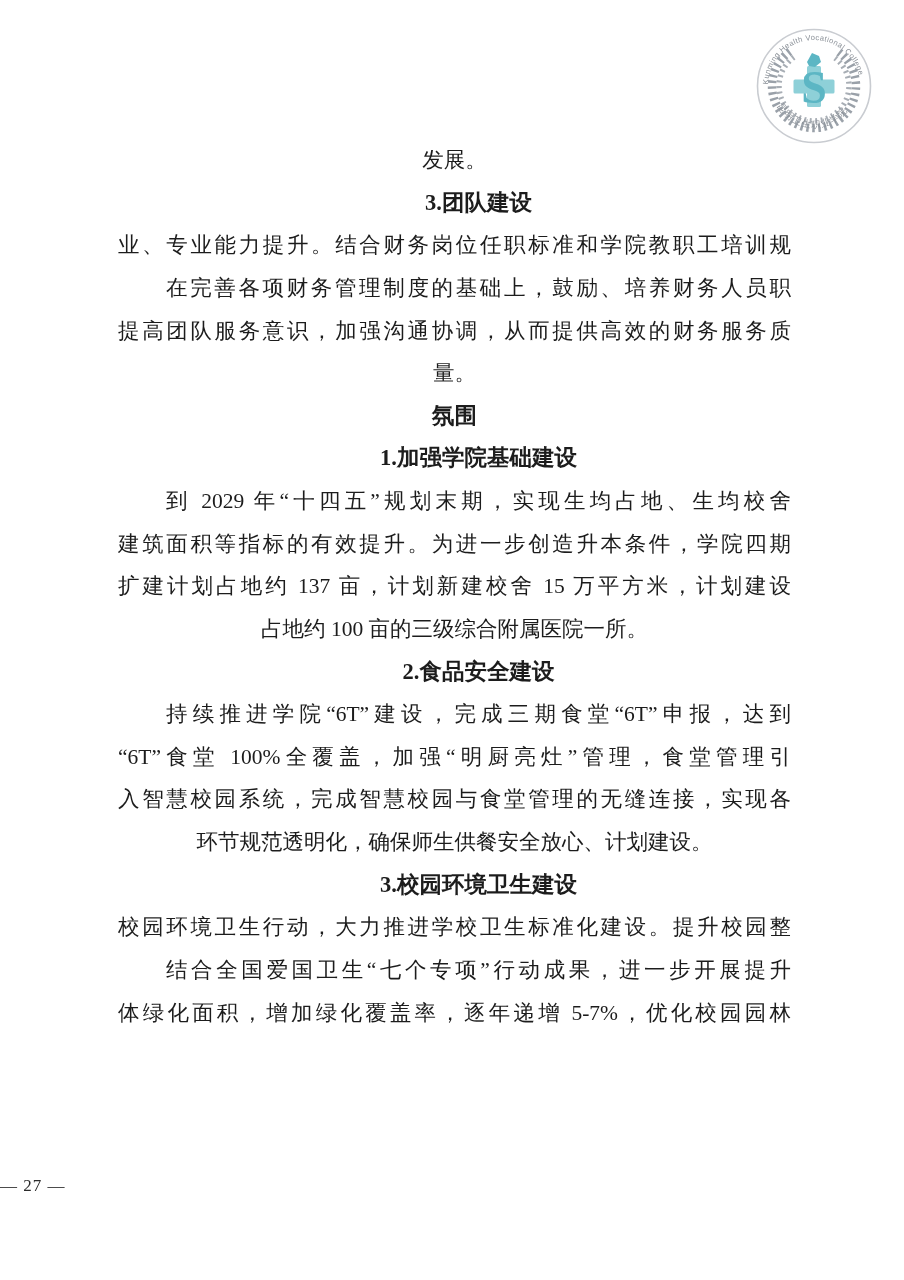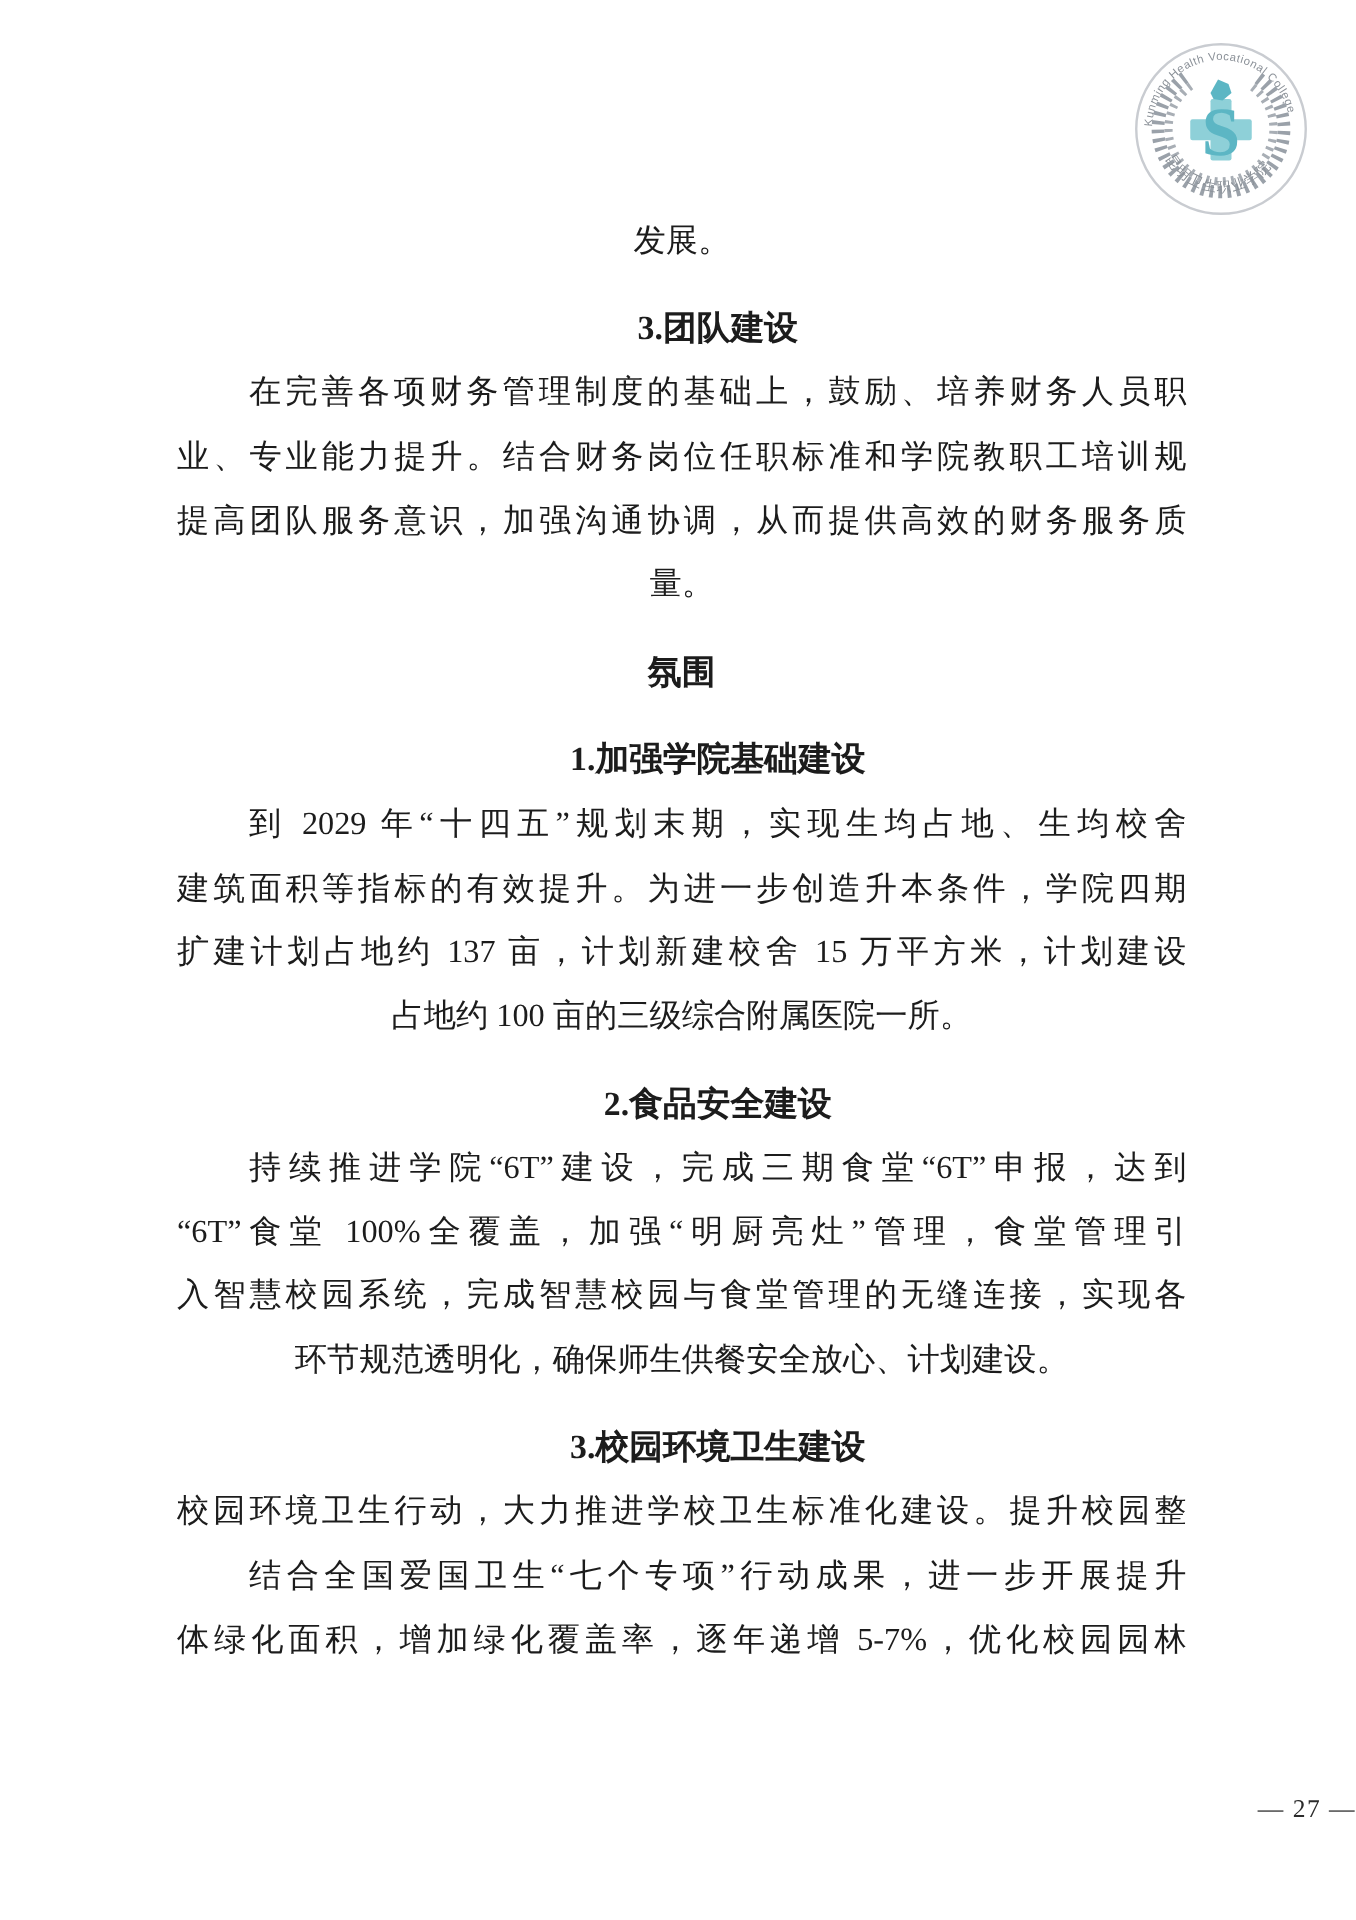--- a/index.html
+++ b/index.html
@@ -32,30 +32,29 @@
     overflow: hidden;
     white-space: nowrap;
     text-align: center;
   }
   .line.fill {
     white-space: normal;
     text-align: justify;
     text-align-last: justify;
   }
   .line.indent { text-indent: 48px; }
-  .line.bold { font-weight: 700; font-size: 22.5px; margin-top: 16px; }
+  .line.bold { font-weight: 700; font-size: 22.5px; }
   .footer {
     position: absolute;
     top: 1176px; left: 0;
     width: 100%;
-    text-align: right;
+    text-align: left;
     font-size: 17px;
     color: #2b2b2b;
     letter-spacing: 1px;
-    margin-top: 20px;
   }
 </style>
 </head>
 <body>
 
 <div class="page">
 
   <div class="logo">
     <svg width="120" height="120" viewBox="0 0 120 120">
       <circle cx="60" cy="60" r="56.5" fill="#ffffff" stroke="#c9ccd1" stroke-width="1.6"></circle>
@@ -85,22 +84,22 @@
       </text>
     </svg>
   </div>
 
   <main class="content">
 
     <div class="line">发展。</div>
 
     <div class="line indent bold">3.团队建设</div>
 
+    <div class="line fill">业、专业能力提升。结合财务岗位任职标准和学院教职工培训规</div>
     <div class="line indent fill">在完善各项财务管理制度的基础上，鼓励、培养财务人员职</div>
-    <div class="line fill">业、专业能力提升。结合财务岗位任职标准和学院教职工培训规</div>
     <div class="line fill">提高团队服务意识，加强沟通协调，从而提供高效的财务服务质</div>
     <div class="line">量。</div>
 
     <div class="line bold">氛围</div>
 
     <div class="line indent bold">1.加强学院基础建设</div>
 
     <div class="line indent fill">到 2029 年“十四五”规划末期，实现生均占地、生均校舍</div>
     <div class="line fill">建筑面积等指标的有效提升。为进一步创造升本条件，学院四期</div>
     <div class="line fill">扩建计划占地约 137 亩，计划新建校舍 15 万平方米，计划建设</div>

